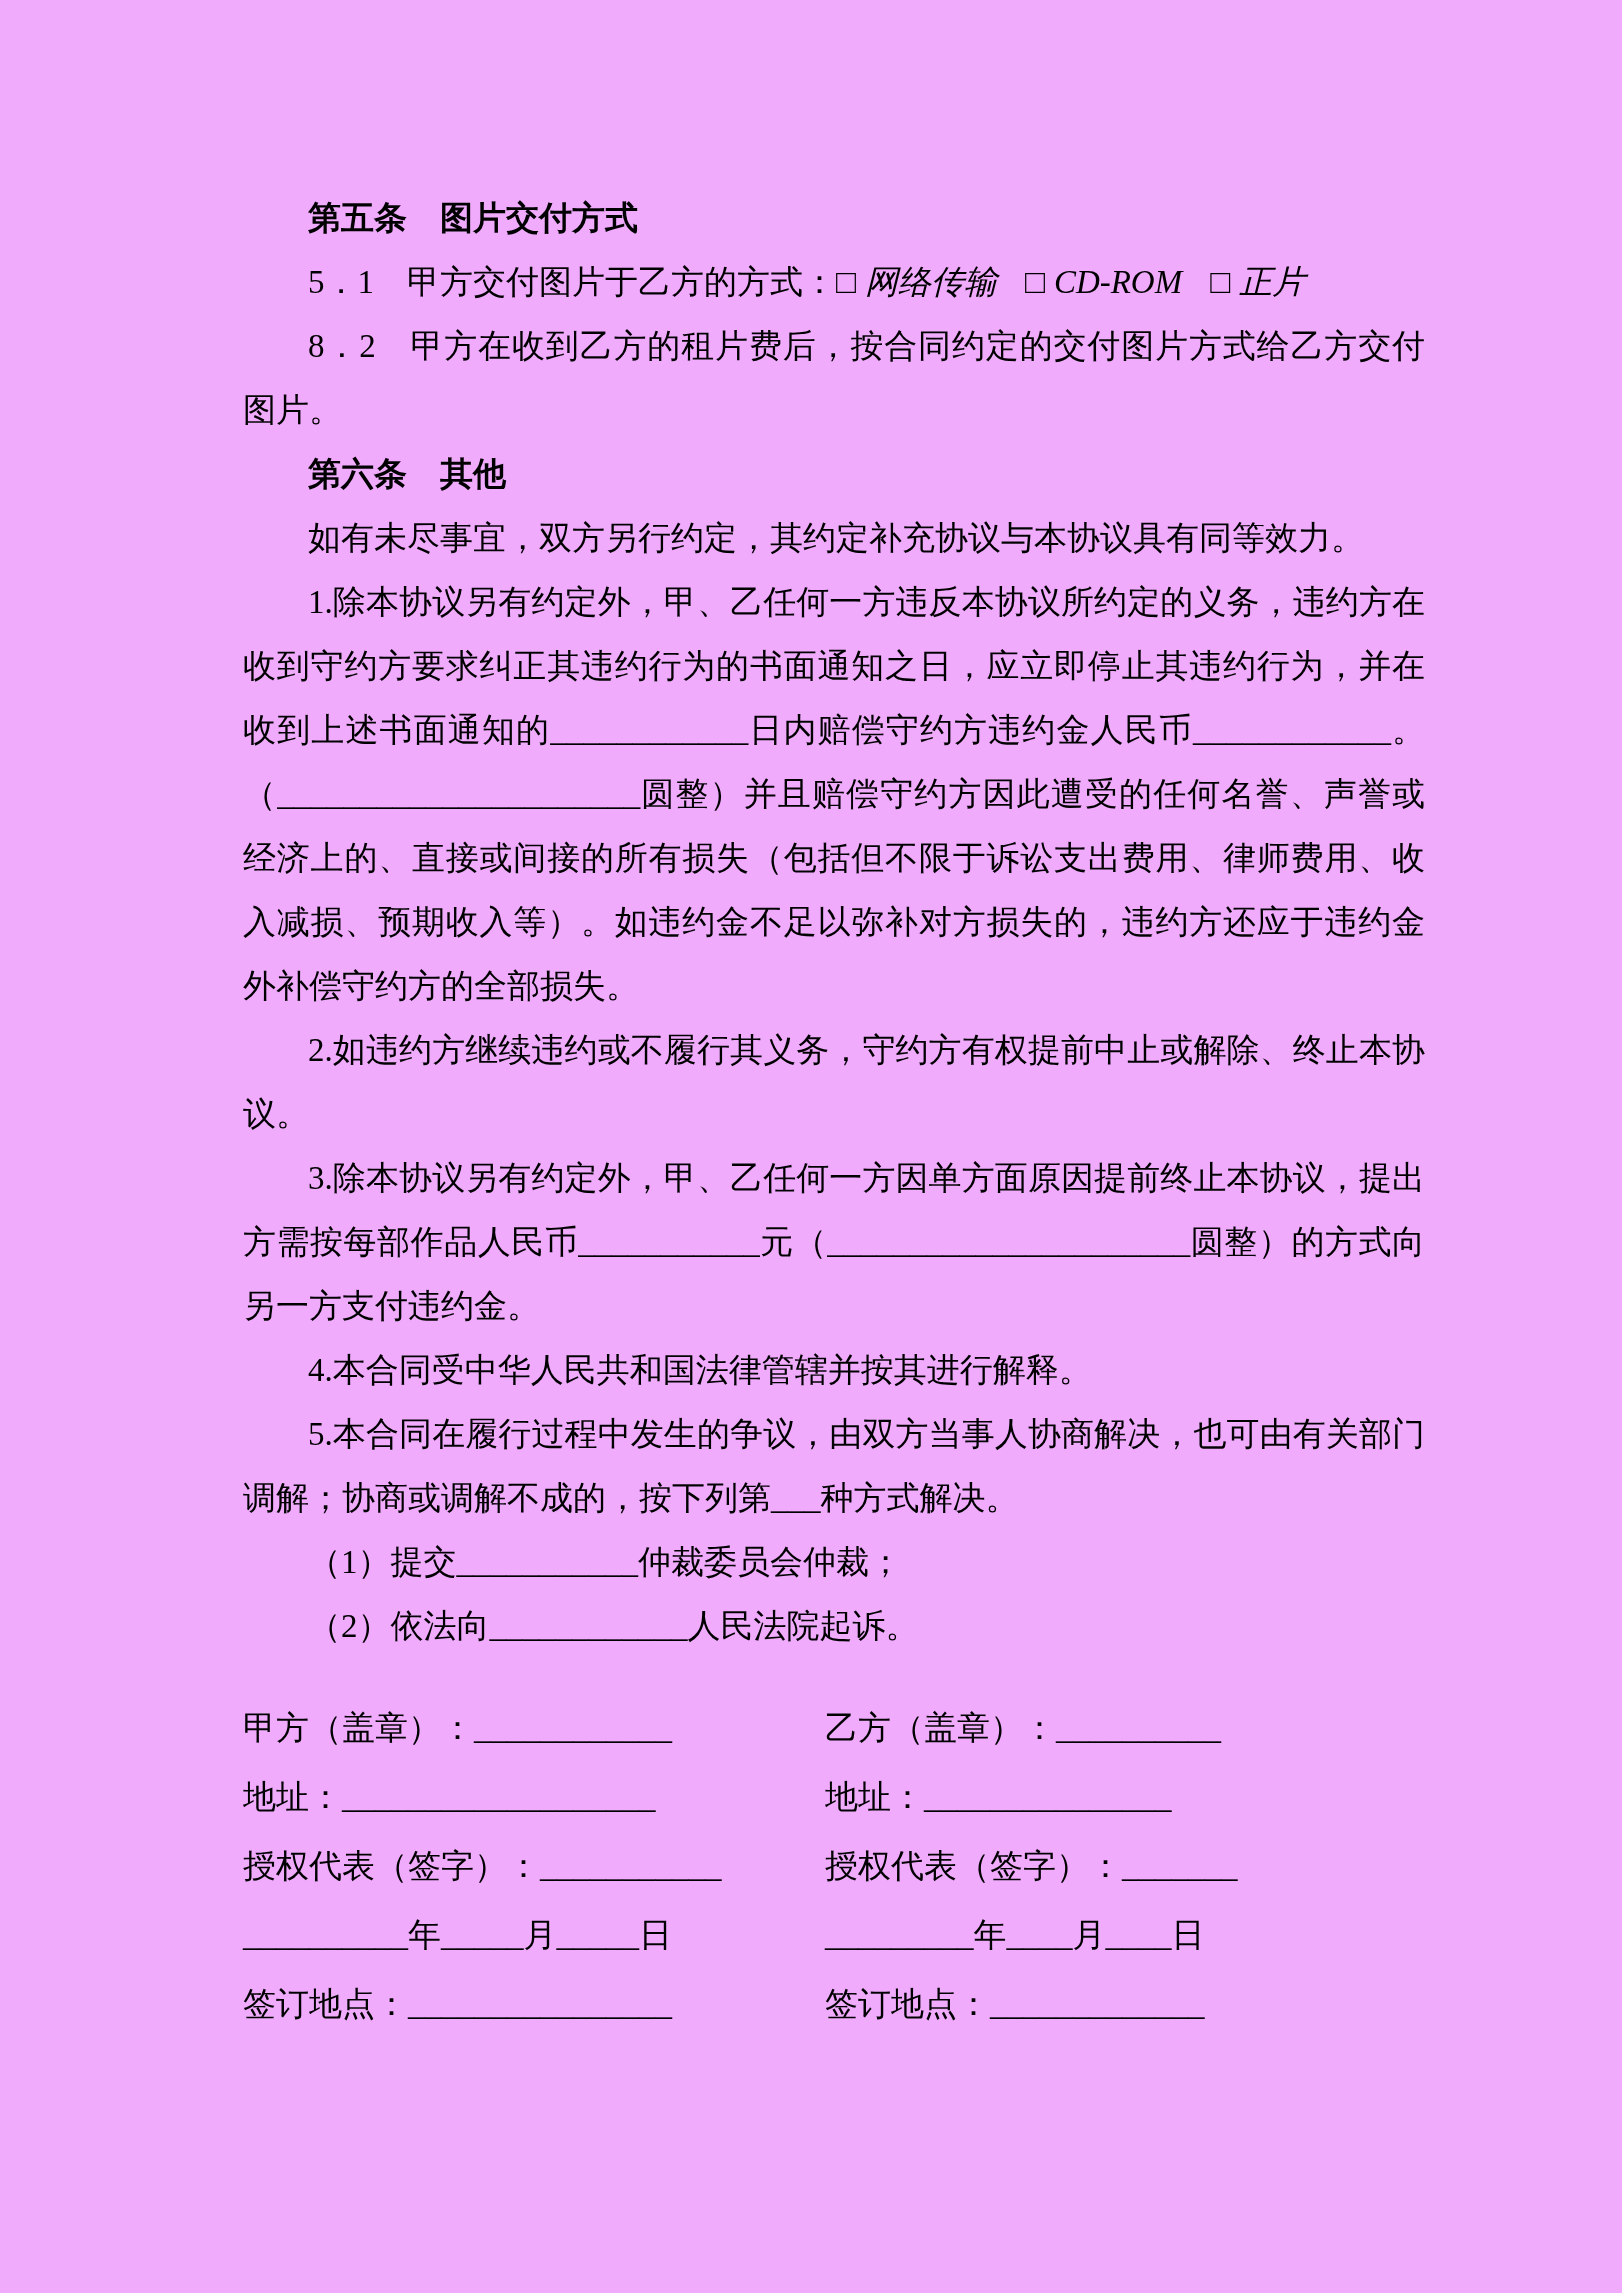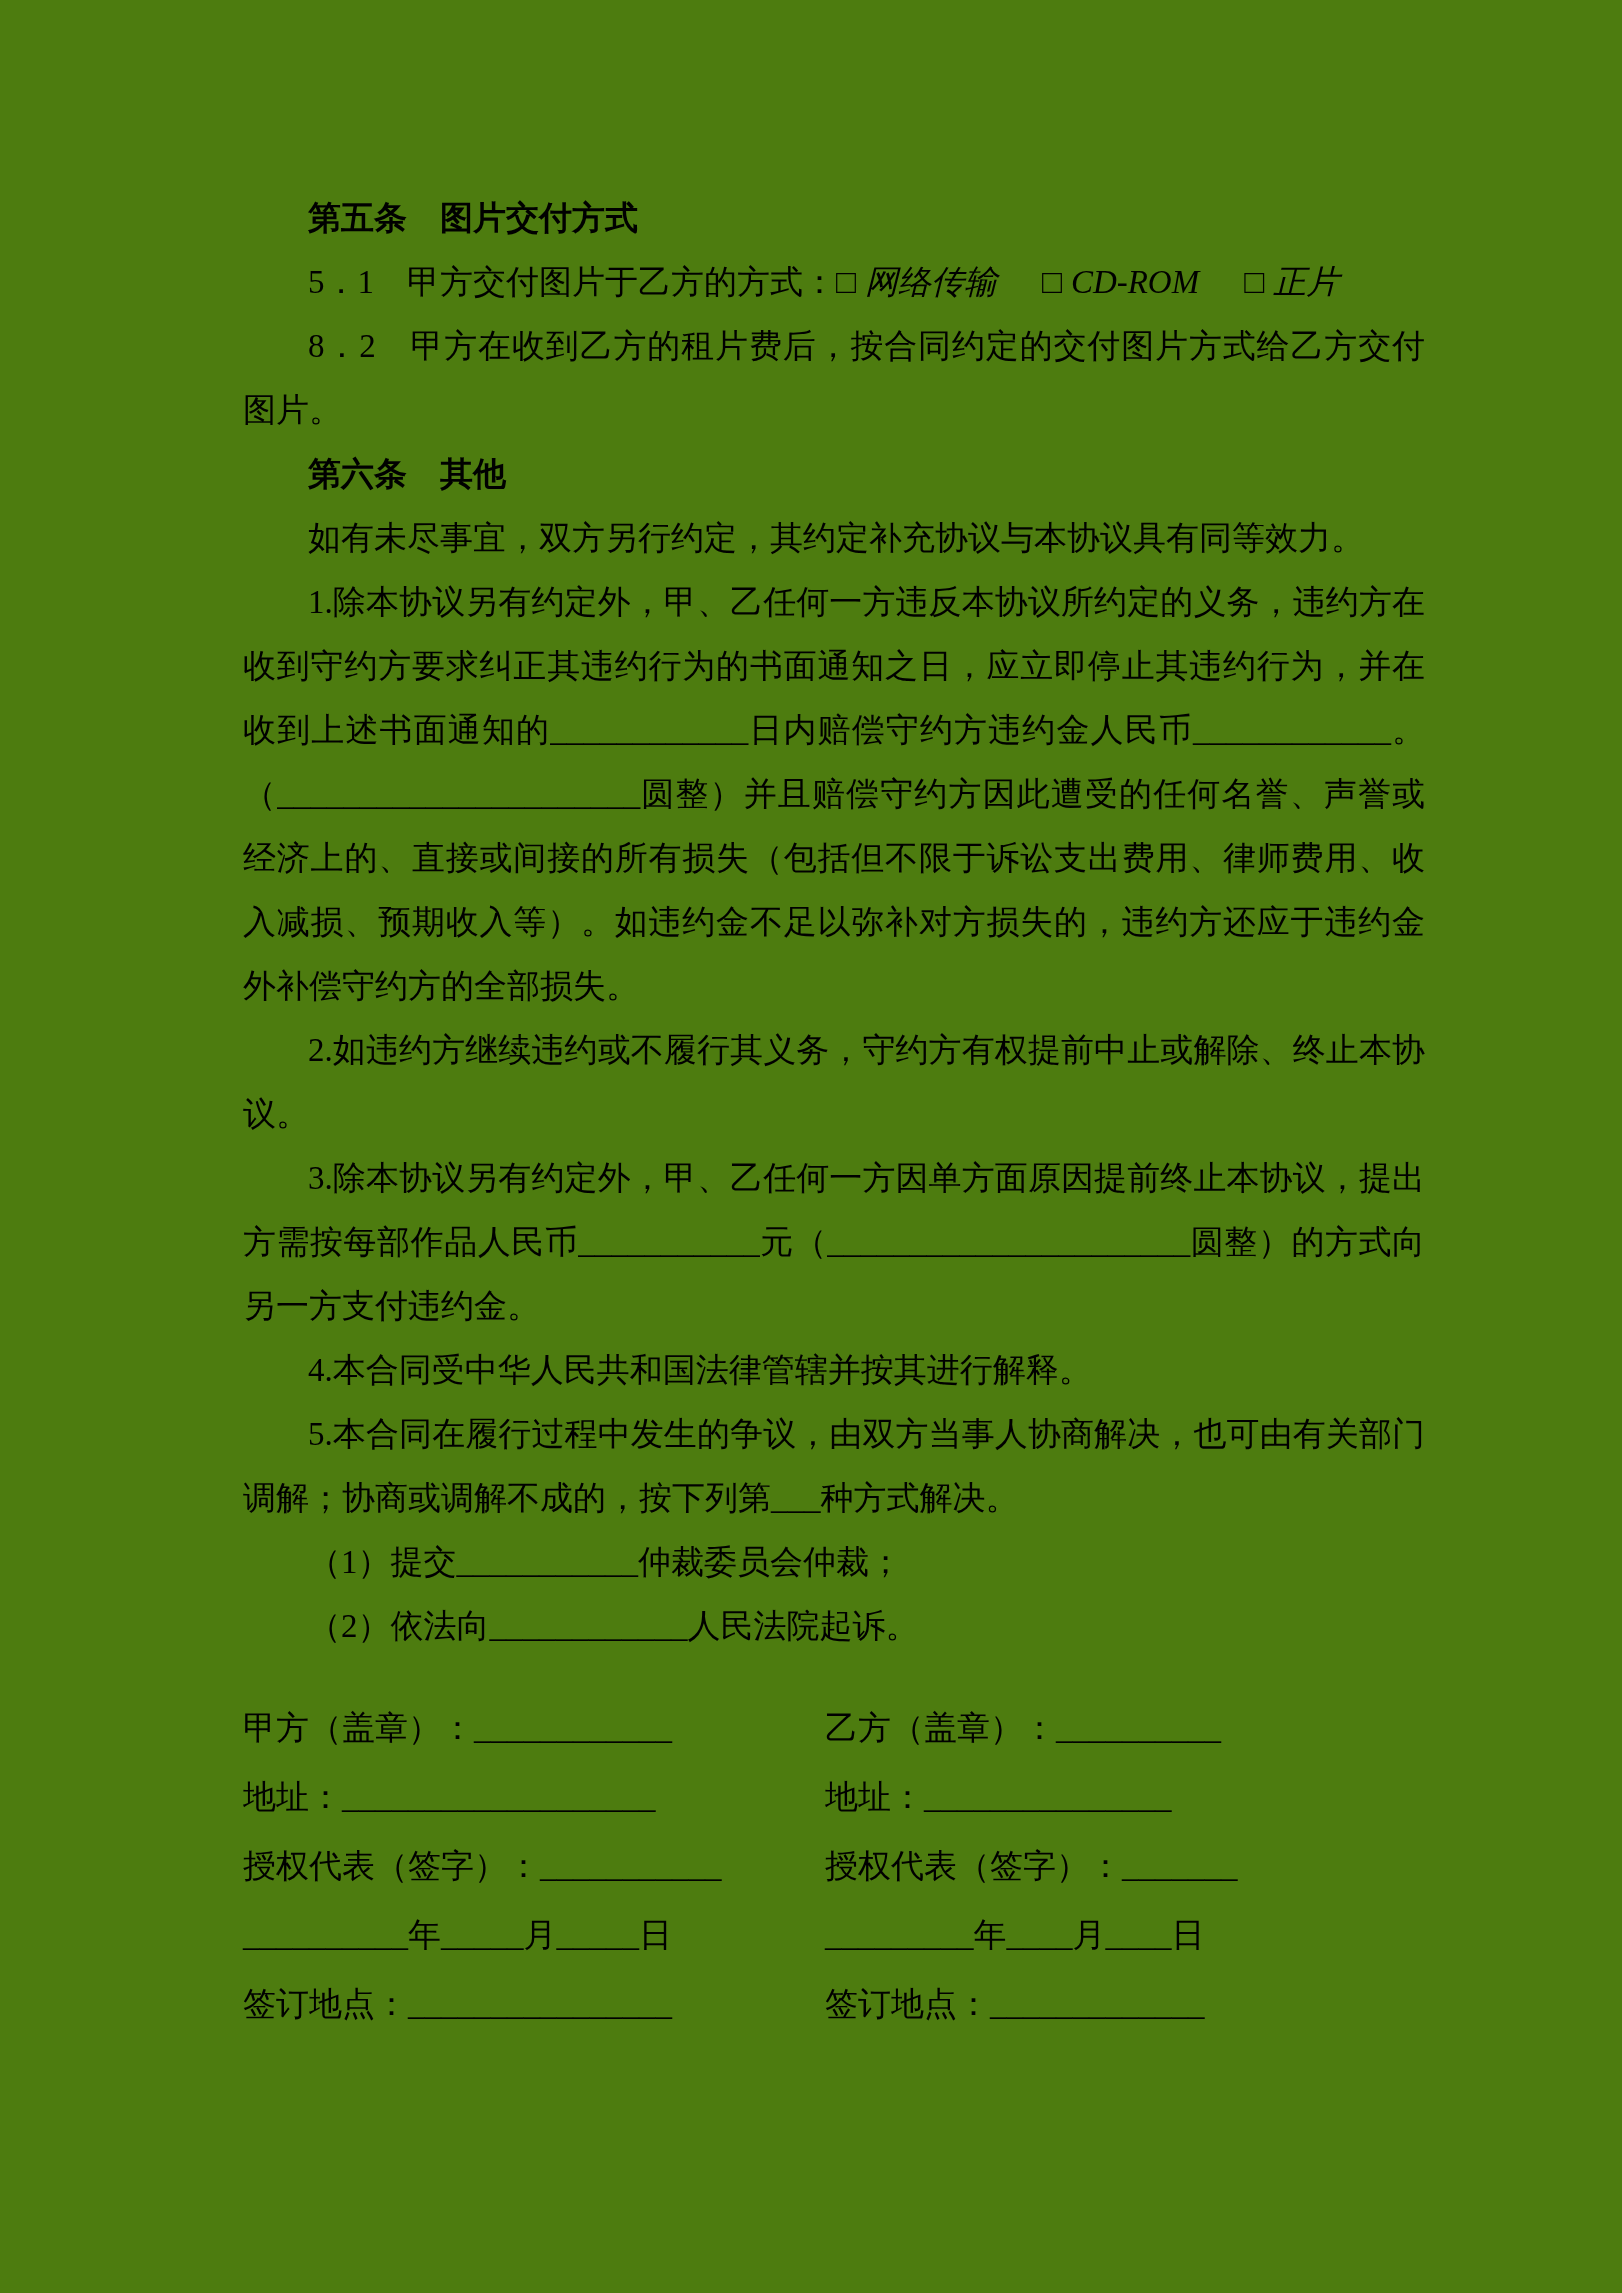--- a/index.html
+++ b/index.html
@@ -4,21 +4,21 @@
 <style>
   html, body {
     margin: 0;
     padding: 0;
     background: #ffffff;
   }
   .page {
     position: relative;
     width: 1623px;
     height: 2294px;
-    background: #4d7c0f;
+    background: #f0abfc;
     box-sizing: border-box;
     padding: 186px 198px 0 243px;
     font-family: "Liberation Serif", "DejaVu Serif", serif;
     font-size: 33px;
     line-height: 64px;
     color: #000000;
     overflow: hidden;
   }
   .para {
     margin: 0;
@@ -32,21 +32,21 @@
     text-align: left;
   }
   .opt {
     white-space: nowrap;
     font-style: italic;
   }
   .opt .cb {
     margin-right: 9px;
   }
   .opt.gap {
-    margin-left: 45px;
+    margin-left: 28px;
   }
   .signatures {
     display: grid;
     grid-template-columns: 582px 1fr;
     margin-top: 36px;
   }
   .sig-col .para {
     line-height: 69px;
     text-align: left;
   }

